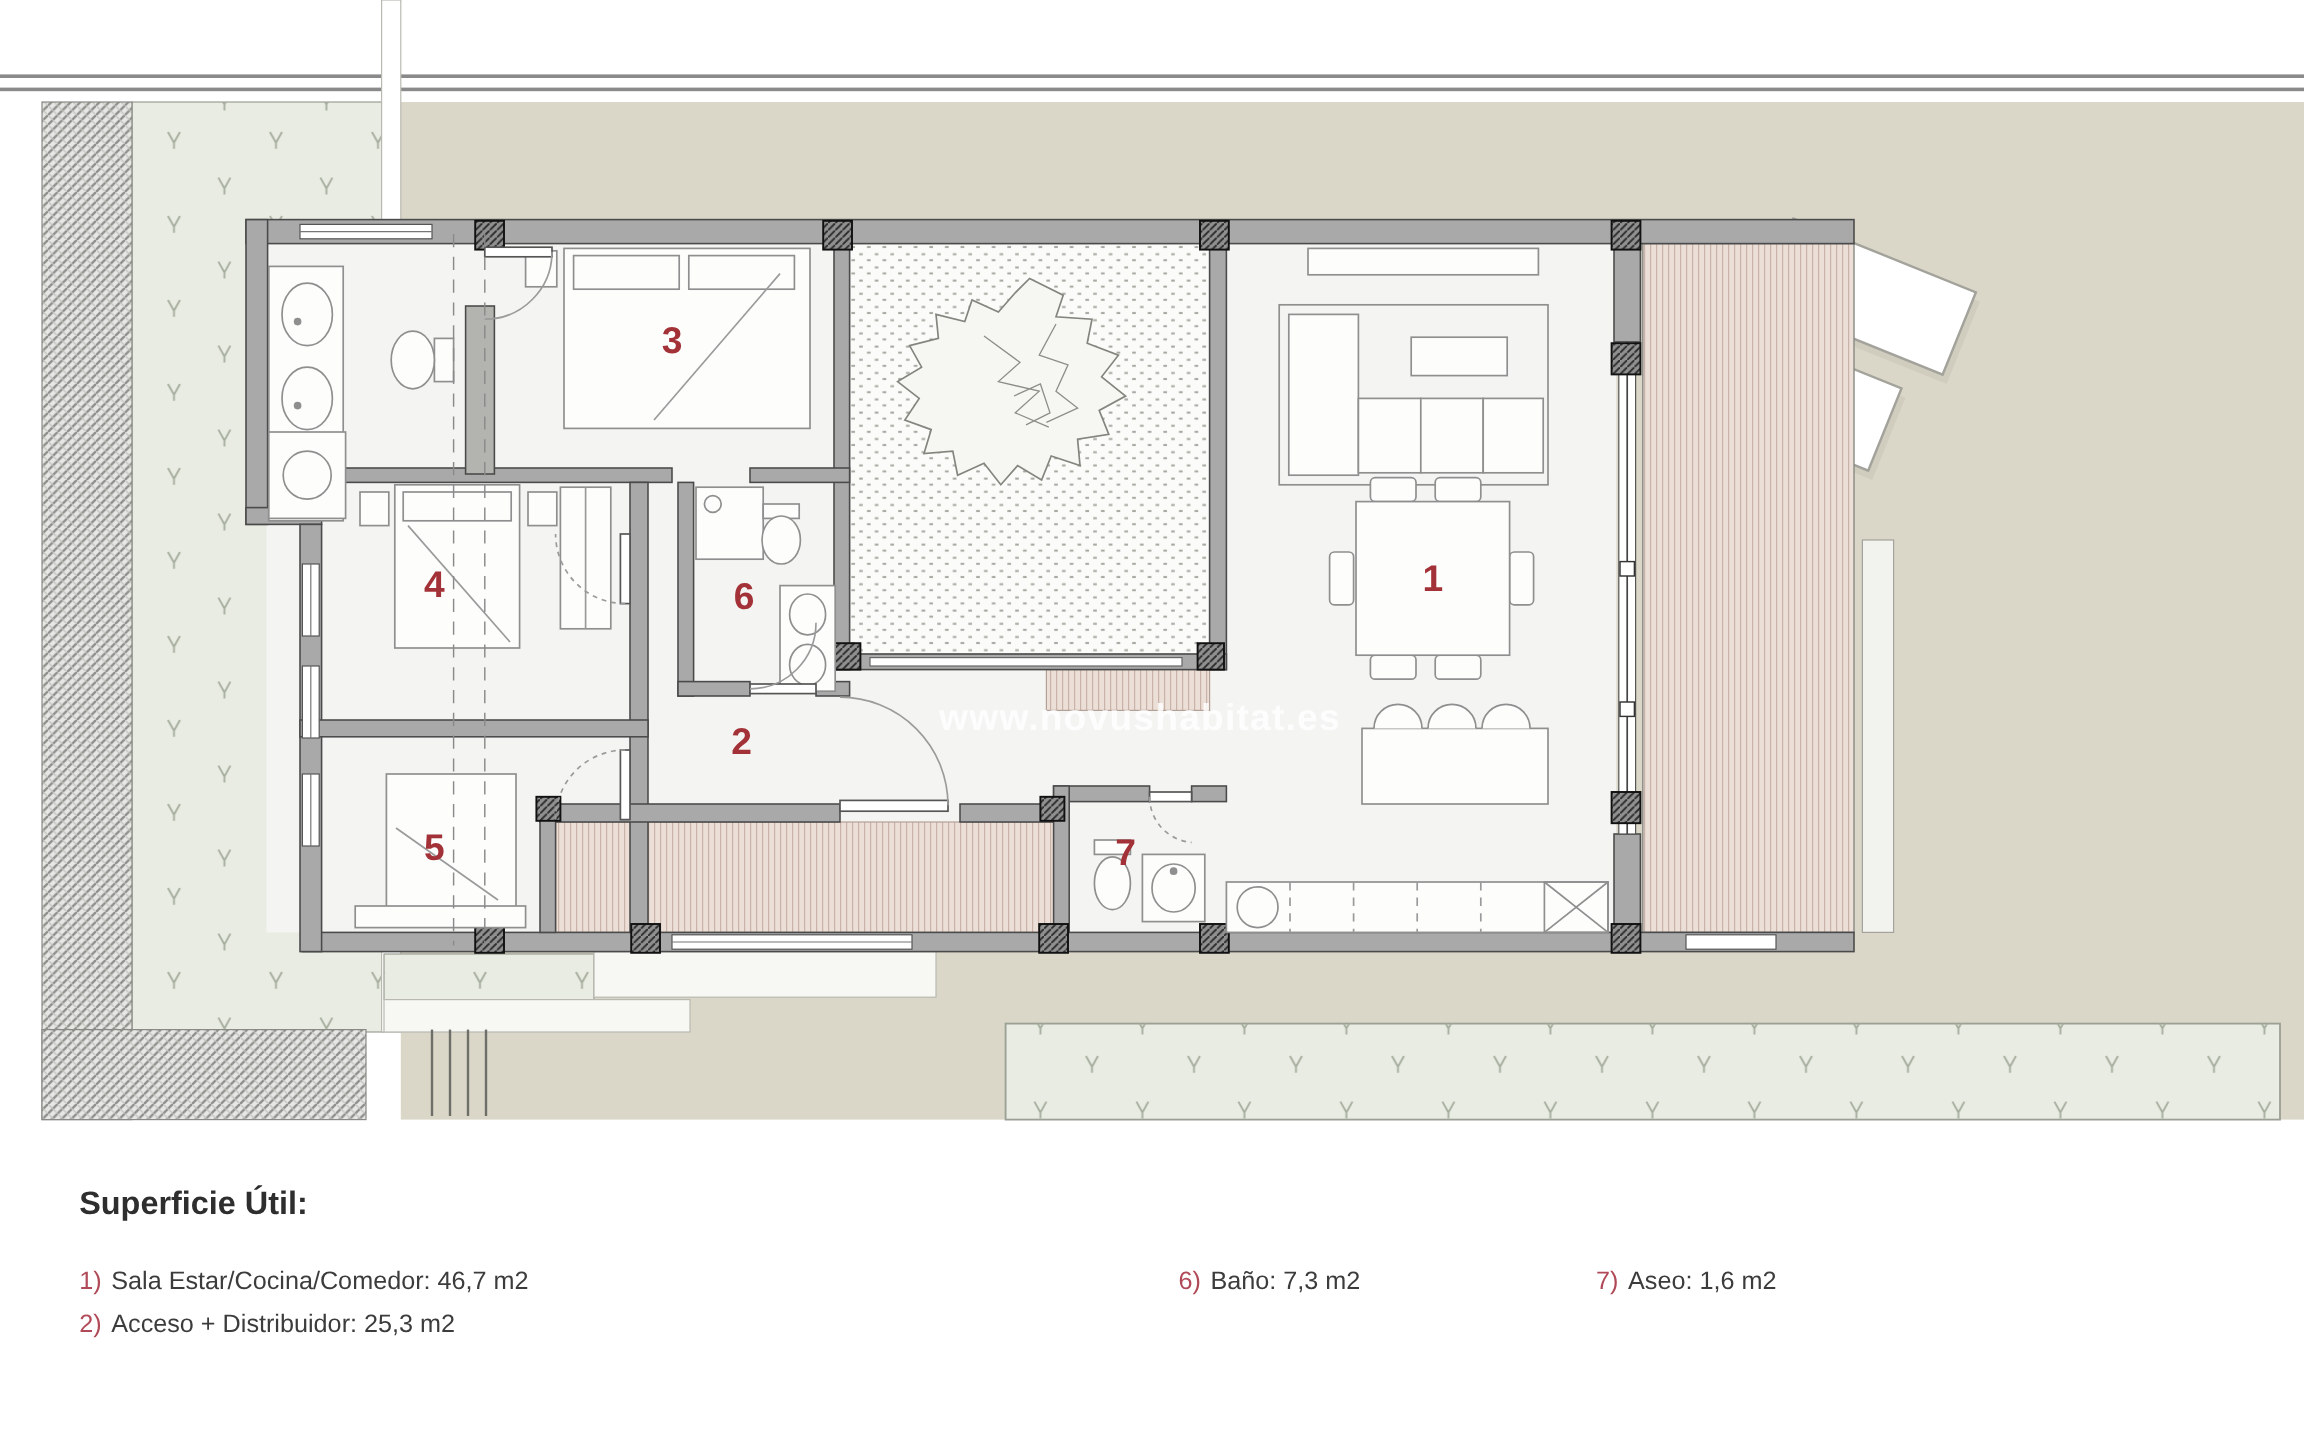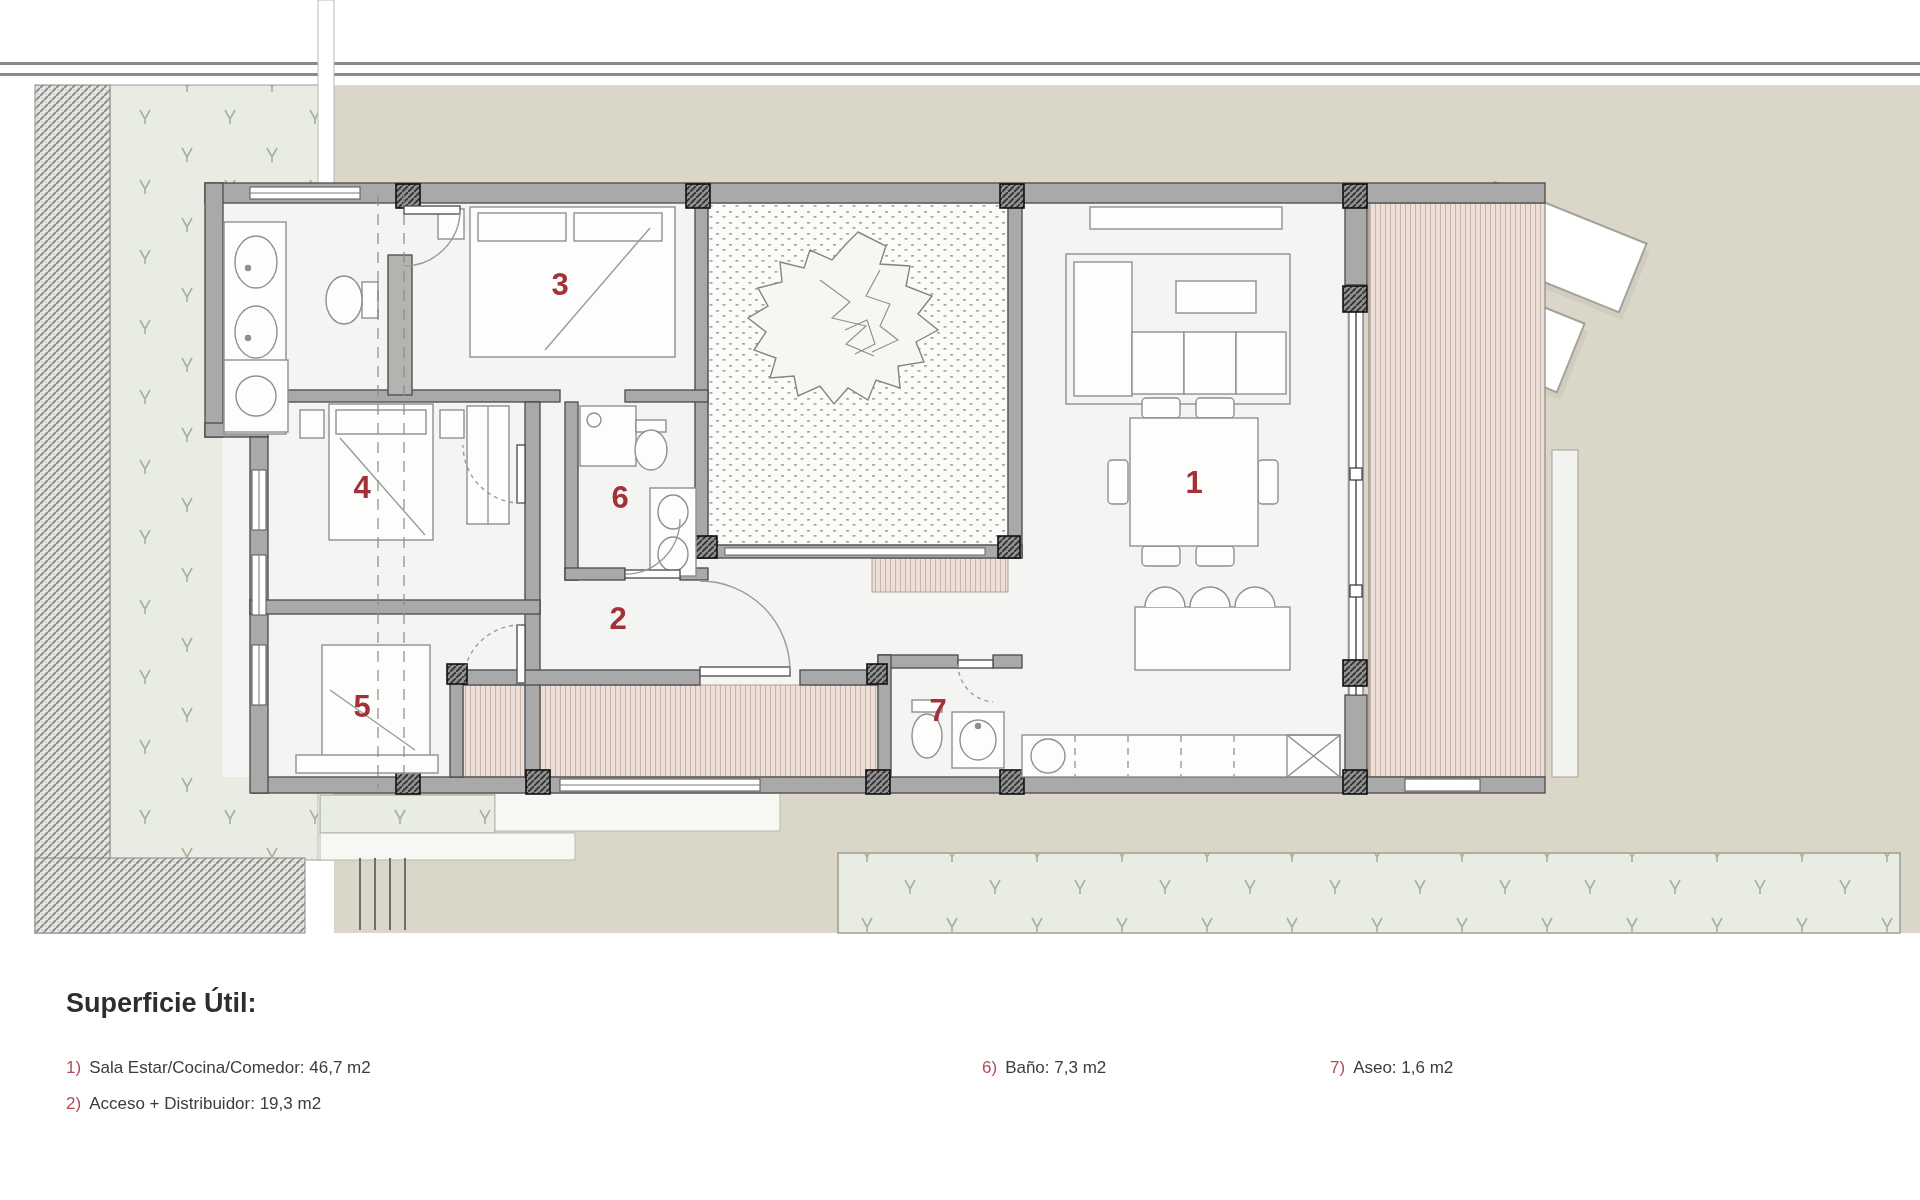--- a/index.html
+++ b/index.html
@@ -6,21 +6,21 @@
   .page{position:relative;width:1920px;height:1200px;background:#ffffff;overflow:hidden;
         font-family:"Liberation Sans", sans-serif;}
   .plan{position:absolute;left:0;top:0;width:1920px;height:950px;}
   .plan svg{position:absolute;left:0;top:0;}
   .room-label{position:absolute;transform:translate(-50%,-50%);
       font-weight:bold;font-size:31px;color:#a33238;letter-spacing:0;line-height:1;}
   .watermark{position:absolute;left:950px;top:598px;transform:translate(-50%,-50%);
       font-weight:bold;font-size:31px;color:rgba(255,255,255,0.82);letter-spacing:1px;}
   .legend{position:absolute;left:0;top:950px;width:1660px;height:250px;background:#ffffff;}
   .legend-title{position:absolute;left:66px;top:38px;font-size:27px;font-weight:bold;color:#2e2e2e;}
-  .legend-col{position:absolute;top:100px;font-size:17px;color:#3c3c3c;}
+  .legend-col{position:absolute;top:100px;font-size:21px;color:#3c3c3c;}
   .legend-item{height:36px;line-height:36px;white-space:nowrap;}
   .legend-num{color:#b14a58;margin-right:8px;}
   .c1{left:66px;} .c2{left:545px;} .c3{left:982px;} .c4{left:1330px;}
 </style>
 </head>
 <body>
 
 <div class="page">
  <div class="plan">
   <svg width="1920" height="950" viewBox="0 0 1920 950">
@@ -318,35 +318,36 @@
         <path d="M958 664 A38 38 0 0 0 993 702" stroke-dasharray="4 4"></path>
       </g>
     </g>
 
     <g stroke="#8a8a8a" stroke-width="1.2" stroke-dasharray="11 8">
       <line x1="378" y1="195" x2="378" y2="788"></line>
       <line x1="404" y1="195" x2="404" y2="788"></line>
     </g>
   </svg>
 
+  <div class="watermark">www.novushabitat.es</div>
 
   <div class="room-label" style="left:1194px;top:482px;">1</div>
   <div class="room-label" style="left:618px;top:618px;">2</div>
   <div class="room-label" style="left:560px;top:284px;">3</div>
   <div class="room-label" style="left:362px;top:487px;">4</div>
   <div class="room-label" style="left:362px;top:706px;">5</div>
   <div class="room-label" style="left:620px;top:497px;">6</div>
   <div class="room-label" style="left:938px;top:710px;">7</div>
  </div>
 
  <div class="legend">
    <div class="legend-title">Superficie Útil:</div>
    <div class="legend-col c1">
      <div class="legend-item"><span class="legend-num">1)</span><span>Sala Estar/Cocina/Comedor: 46,7 m2</span></div>
-     <div class="legend-item"><span class="legend-num">2)</span><span>Acceso + Distribuidor: 19,3 m2</span></div>
+     <div class="legend-item"><span class="legend-num">2)</span><span>Acceso + Distribuidor: 25,3 m2</span></div>
    </div>
    <div class="legend-col c3">
      <div class="legend-item"><span class="legend-num">6)</span><span>Baño: 7,3 m2</span></div>
    </div>
    <div class="legend-col c4">
      <div class="legend-item"><span class="legend-num">7)</span><span>Aseo: 1,6 m2</span></div>
    </div>
  </div>
 </div>
 

